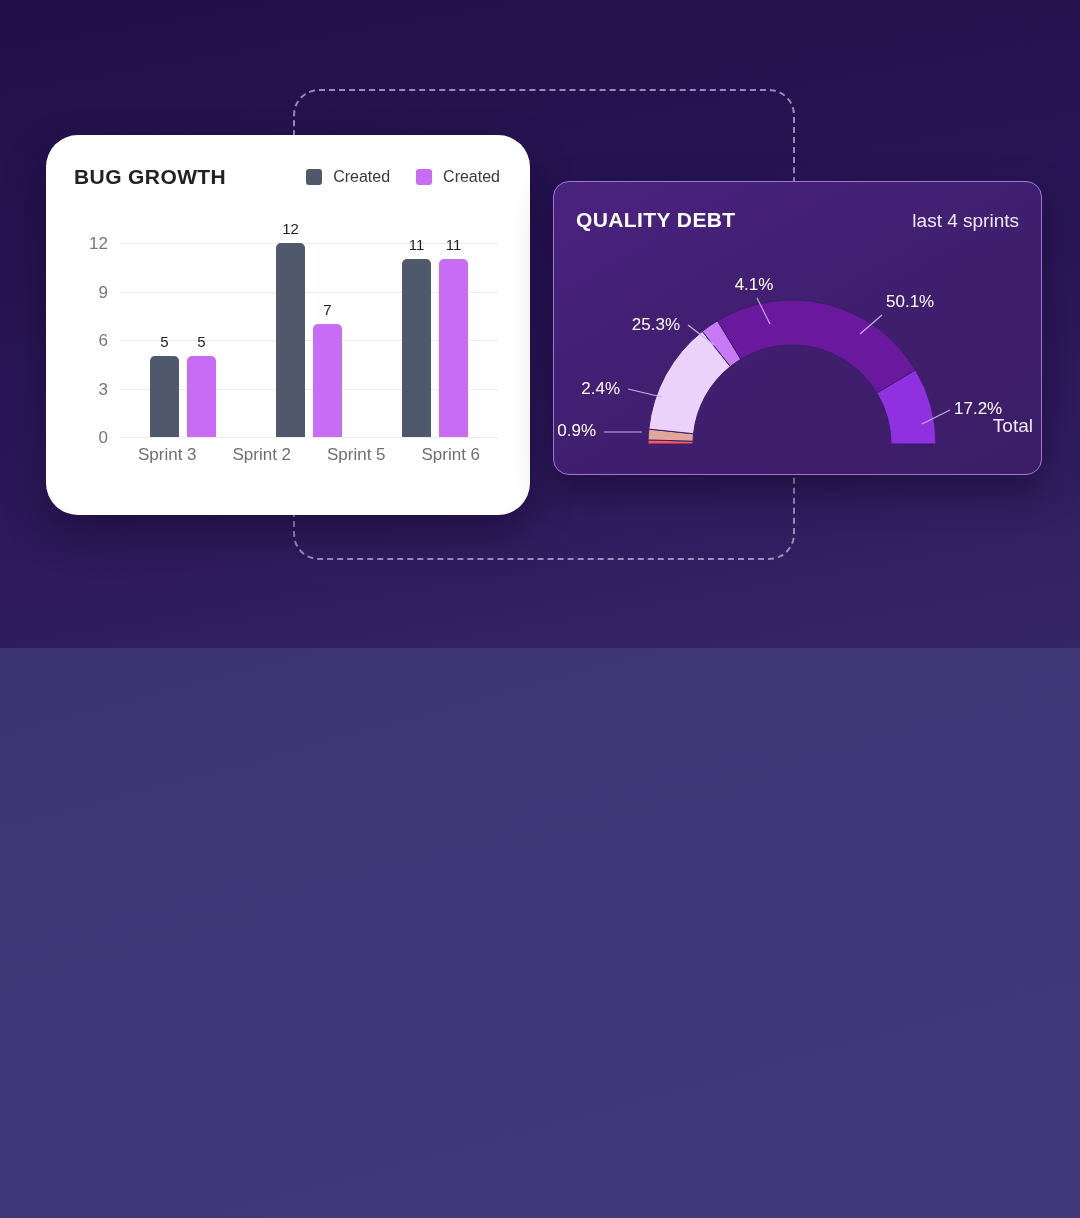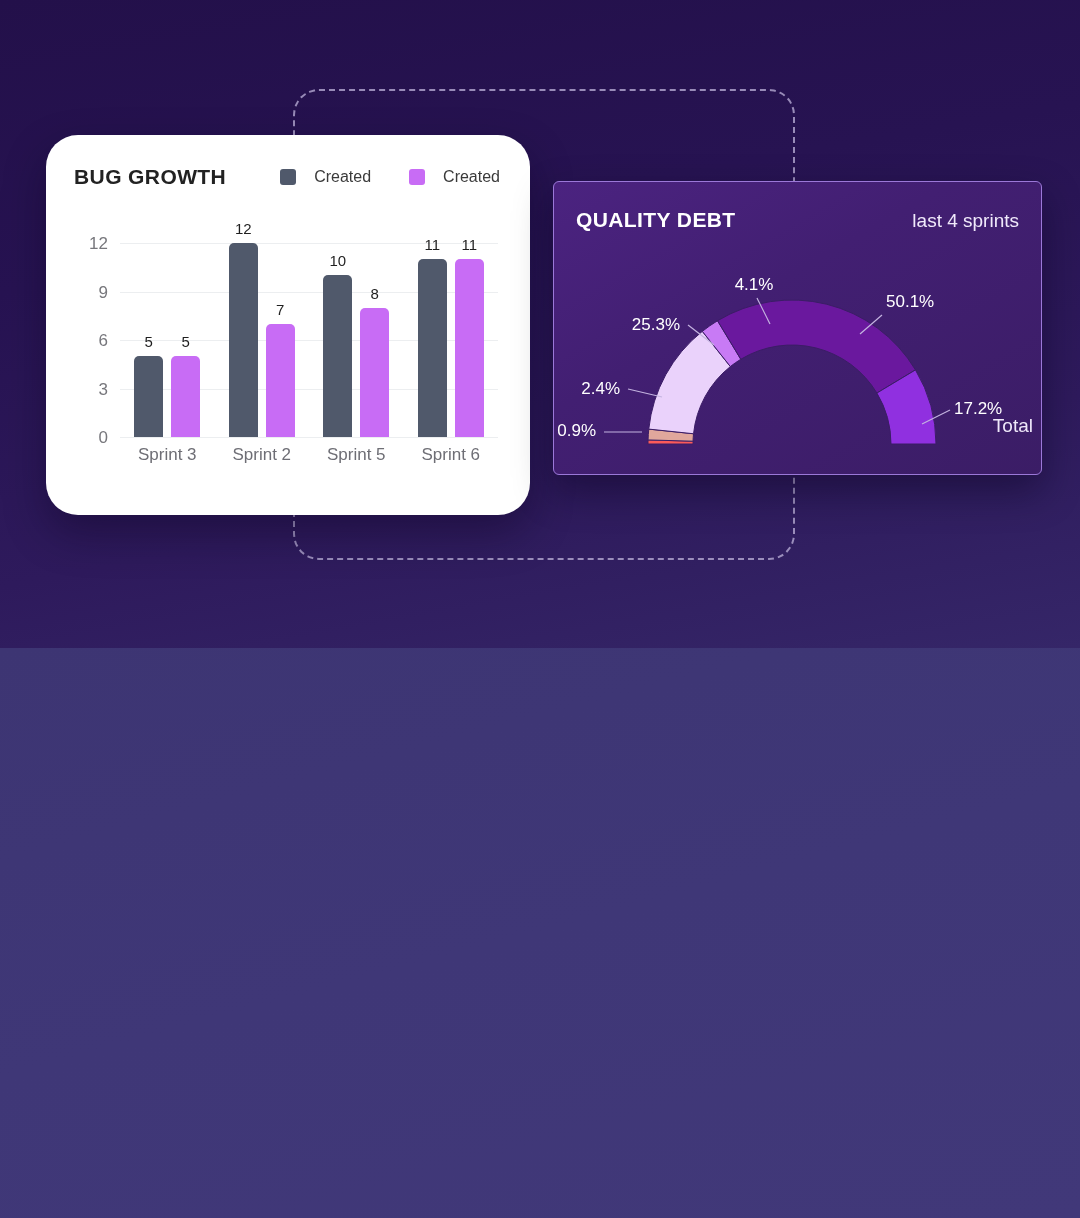--- a/index.html
+++ b/index.html
@@ -41,21 +41,21 @@
     border-radius: 32px;
     box-shadow: 0 18px 42px rgba(10,3,30,.38);
     padding: 30px 30px 0 28px;
   }
   #bug-head { display: flex; align-items: center; }
   #bug-title {
     font-size: 21px; font-weight: bold; color: #222; letter-spacing: .4px;
     white-space: nowrap;
   }
   #bug-legend { display: flex; align-items: center; margin-left: auto; gap: 26px; }
-  .lg { display: flex; align-items: center; gap: 18px; margin-left: 12px; }
+  .lg { display: flex; align-items: center; gap: 11px; }
   .lg-sw { width: 16px; height: 16px; border-radius: 3px; display: block; }
   .lg-tx { font-size: 16px; color: #3a3a3a; white-space: nowrap; }
 
   
   #plot {
     position: absolute;
     left: 28px; top: 92px; right: 20px; bottom: 0;
   }
   #plot-inner { position: absolute; left: 0; top: 0; right: 12px; height: 210px; }
   .ytick {
@@ -83,21 +83,21 @@
     position: absolute; left: 46px; right: 12px; top: 218px;
     display: flex;
   }
   .xlab { flex: 1 1 0; text-align: center; font-size: 17px; color: #6e6e75; }
 
   
   #debt-card {
     position: absolute;
     left: 553px; top: 181px;
     width: 489px; height: 294px;
-    border-radius: 6px;
+    border-radius: 16px;
     border: 1.5px solid #9b78d8;
     background: linear-gradient(150deg, #4b2380 0%, #421f72 40%, #3b1d66 100%);
     box-shadow: 0 16px 38px rgba(8,2,26,.42);
     overflow: hidden;
   }
   #debt-head {
     position: absolute; left: 22px; right: 22px; top: 26px;
     display: flex; align-items: baseline;
   }
   #debt-title { font-size: 21px; font-weight: bold; color: #fff; letter-spacing: .4px; }
@@ -171,30 +171,20 @@
               </div>
             </div>
             <div class="group">
               <div class="bar-wrap">
                 <div class="bar-lbl" style="bottom: 199.846px;">12</div>
                 <div class="bar" style="height: 193.846px; background: rgb(80, 89, 107);"></div>
               </div>
               <div class="bar-wrap">
                 <div class="bar-lbl" style="bottom: 119.077px;">7</div>
                 <div class="bar" style="height: 113.077px; background: rgb(200, 108, 245);"></div>
-              </div>
-            </div>
-            <div class="group">
-              <div class="bar-wrap">
-                <div class="bar-lbl" style="bottom: 167.538px;">10</div>
-                <div class="bar" style="height: 161.538px; background: rgb(80, 89, 107);"></div>
-              </div>
-              <div class="bar-wrap">
-                <div class="bar-lbl" style="bottom: 135.231px;">8</div>
-                <div class="bar" style="height: 129.231px; background: rgb(200, 108, 245);"></div>
               </div>
             </div>
             <div class="group">
               <div class="bar-wrap">
                 <div class="bar-lbl" style="bottom: 183.692px;">11</div>
                 <div class="bar" style="height: 177.692px; background: rgb(80, 89, 107);"></div>
               </div>
               <div class="bar-wrap">
                 <div class="bar-lbl" style="bottom: 183.692px;">11</div>
                 <div class="bar" style="height: 177.692px; background: rgb(200, 108, 245);"></div>

